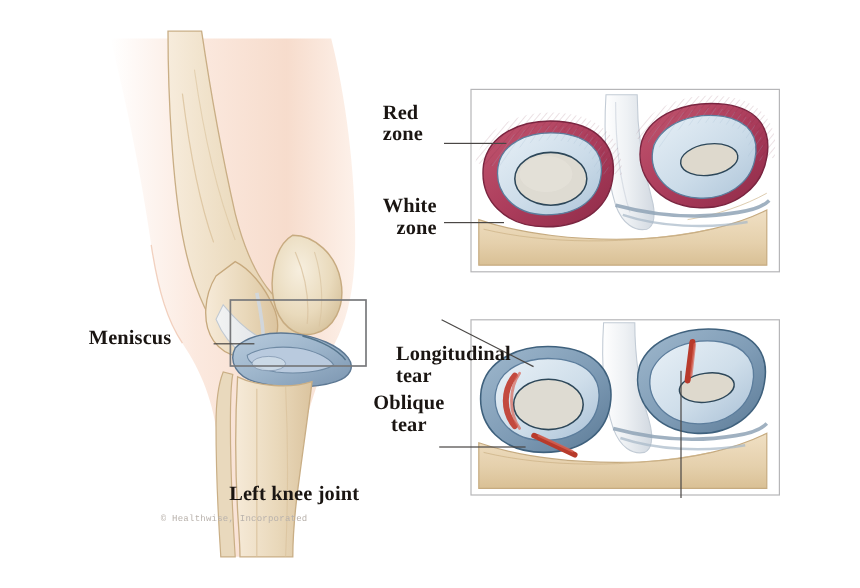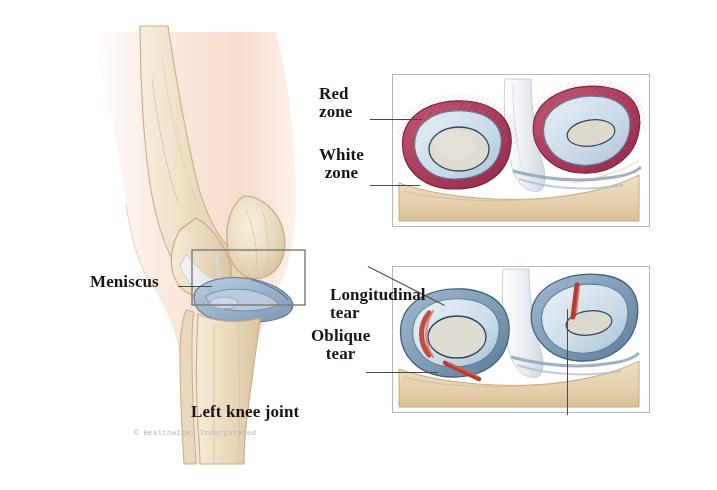--- a/index.html
+++ b/index.html
@@ -327,24 +327,24 @@
   <div class="lead" style="left:368px;top:266px;width:86px;
        transform:rotate(27deg);"></div>
 
   <div class="lead" style="left:366px;top:372px;width:72px;"></div>
 
   <div class="leadv" style="left:567px;top:309px;height:106px;"></div>
 
   <div class="lbl nosel" style="left:319px;top:85px;text-align:left;">Red
 zone</div>
 
-  <div class="lbl nosel" style="left:319px;top:146px;text-align:center;">White
+  <div class="lbl nosel" style="left:319px;top:163px;text-align:right;">White
 zone</div>
 
-  <div class="lbl nosel" style="left:90px;top:273px;">Meniscus</div>
+  <div class="lbl nosel" style="left:74px;top:273px;">Meniscus</div>
 
   <div class="lbl nosel" style="left:330px;top:238px;margin-top:48px;">Longitudinal
 tear</div>
 
   <div class="lbl nosel" style="left:311px;top:327px;text-align:center;">Oblique
 tear</div>
 
 
   <div class="lbl nosel" style="left:191px;top:403px;">Left knee joint</div>
 

